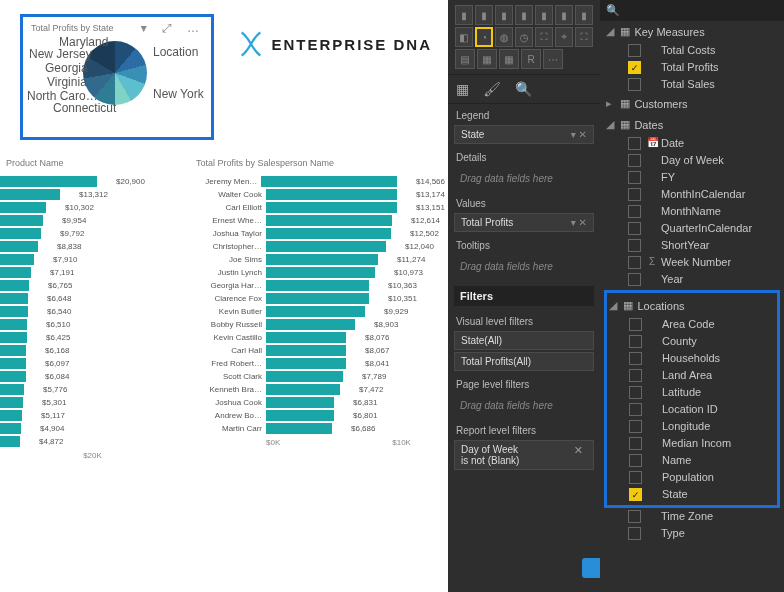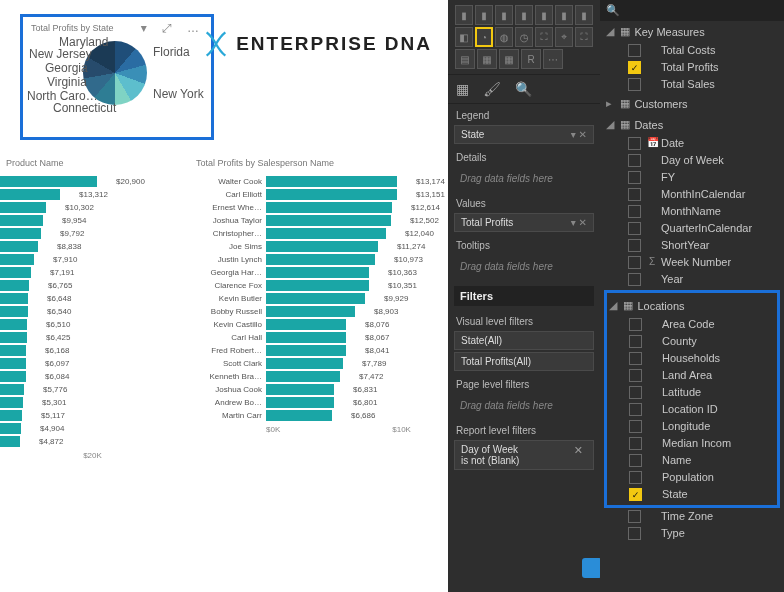--- a/index.html
+++ b/index.html
@@ -8,21 +8,21 @@
   .report{position:absolute;left:0;top:0;width:448px;height:592px;background:#fff}
   .pie-card{position:absolute;left:20px;top:14px;width:188px;height:120px;border:3px solid #1a6fd8;background:#fff}
   .pie-title{font-size:9px;color:#777;margin:6px 0 0 8px}
   .pie-icons{position:absolute;top:4px;right:6px;color:#888;font-size:12px;letter-spacing:6px}
   .pie-wrap{position:relative;height:86px}
   .pie-chart{position:absolute;left:60px;top:8px;width:64px;height:64px;border-radius:50%;
     background:conic-gradient(#1f4e79 0 40deg,#2a6ca3 40deg 75deg,#3a8fb7 75deg 110deg,#5dbecd 110deg 150deg,#7fd3c4 150deg 180deg,#2e7d94 180deg 220deg,#316a8c 220deg 260deg,#274b6c 260deg 300deg,#1b3a55 300deg 360deg)}
   .pie-lbl{position:absolute;font-size:12px;color:#555}
   .logo{position:absolute;right:16px;top:30px;display:flex;align-items:center}
   .logo svg{margin-right:6px}
-  .logo-text{font-weight:700;letter-spacing:2px;font-size:19px;color:#222}
+  .logo-text{font-weight:700;letter-spacing:2px;font-size:15px;color:#222}
   .bar-block{position:absolute;top:158px}
   .bar-block.left{left:0;width:185px}
   .bar-block.right{left:190px;width:255px}
   .bar-title{font-size:9px;color:#777;margin:0 0 8px 6px}
   .bar-row{display:flex;align-items:center;margin-bottom:2px;font-size:8px;color:#555}
   .bar-row .lbl{width:72px;text-align:right;padding-right:4px;white-space:nowrap;overflow:hidden}
   .bar-row .bar{height:11px;background:#1aa6a6}
   .bar-row .val{padding-left:19px}
   .bar-block.left .bar-row .lbl{width:0;padding:0}
   .axis{font-size:8px;color:#888;text-align:center;margin-top:4px}
@@ -67,21 +67,21 @@
       <div class="pie-icons">▾  ⤢  …</div>
       <div class="pie-title">Total Profits by State</div>
       <div class="pie-wrap">
         <div class="pie-chart"></div>
         <span class="pie-lbl" style="left:36px;top:2px">Maryland</span>
         <span class="pie-lbl" style="left:6px;top:14px">New Jersey</span>
         <span class="pie-lbl" style="left:22px;top:28px">Georgia</span>
         <span class="pie-lbl" style="left:24px;top:42px">Virginia</span>
         <span class="pie-lbl" style="left:4px;top:56px">North Caro…</span>
         <span class="pie-lbl" style="left:30px;top:68px">Connecticut</span>
-        <span class="pie-lbl" style="left:130px;top:12px">Florida</span>
+        <span class="pie-lbl" style="left:130px;top:12px">Location</span>
         <span class="pie-lbl" style="left:130px;top:54px">New York</span>
       </div>
     </div>
 
     <div class="logo">
       <svg width="28" height="28" viewBox="0 0 24 24">
         <path d="M4 2c8 6 8 14 16 20M20 2c-8 6-8 14-16 20" stroke="#2aa8d8" stroke-width="2" fill="none"></path>
       </svg>
       <span class="logo-text">ENTERPRISE DNA</span>
     </div>
@@ -194,20 +194,25 @@
             <span class="bar" style="width: 20px;"></span>
             <span class="val">$4,872</span>
           </div>
         </div>
       <div class="axis">$20K</div>
     </div>
 
     <div class="bar-block right">
       <div class="bar-title">Total Profits by Salesperson Name</div>
       <div>
+          <div class="bar-row">
+            <span class="lbl">Jeremy Men…</span>
+            <span class="bar" style="width: 145px;"></span>
+            <span class="val">$14,566</span>
+          </div>
           <div class="bar-row">
             <span class="lbl">Walter Cook</span>
             <span class="bar" style="width: 131px;"></span>
             <span class="val">$13,174</span>
           </div>
           <div class="bar-row">
             <span class="lbl">Carl Elliott</span>
             <span class="bar" style="width: 131px;"></span>
             <span class="val">$13,151</span>
           </div>

